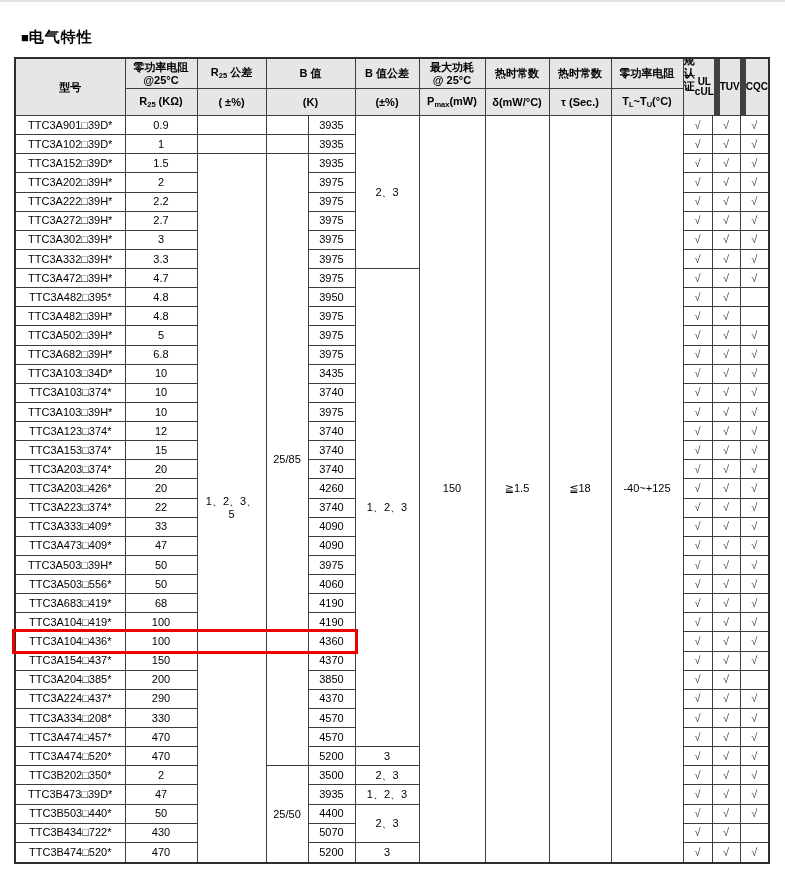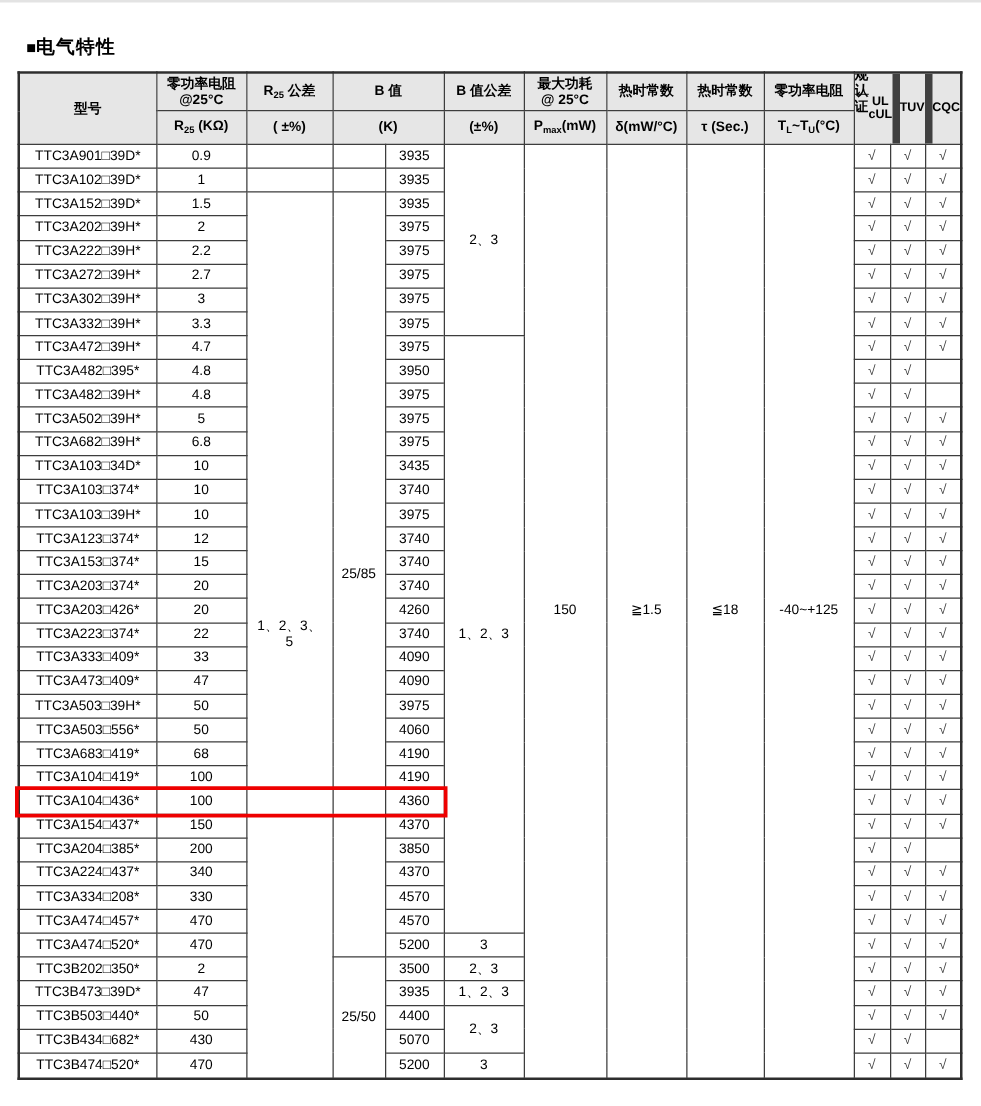--- a/index.html
+++ b/index.html
@@ -336,21 +336,21 @@
         <tr>
           <td class="model-cell">TTC3A204□385*</td>
           <td class="num">200</td>
           <td class="num bval-cell">3850</td>
           <td class="check"><span>√</span></td>
           <td class="check"><span>√</span></td>
           <td class="check"></td>
         </tr>
         <tr>
           <td class="model-cell">TTC3A224□437*</td>
-          <td class="num">340</td>
+          <td class="num">290</td>
           <td class="num bval-cell">4370</td>
           <td class="check"><span>√</span></td>
           <td class="check"><span>√</span></td>
           <td class="check"><span>√</span></td>
         </tr>
         <tr>
           <td class="model-cell">TTC3A334□208*</td>
           <td class="num">330</td>
           <td class="num bval-cell">4570</td>
           <td class="check"><span>√</span></td>
@@ -396,21 +396,21 @@
         <tr>
           <td class="model-cell">TTC3B503□440*</td>
           <td class="num">50</td>
           <td class="num bval-cell">4400</td>
           <td class="btol-cell" rowspan="2">2、3</td>
           <td class="check"><span>√</span></td>
           <td class="check"><span>√</span></td>
           <td class="check"><span>√</span></td>
         </tr>
         <tr>
-          <td class="model-cell">TTC3B434□682*</td>
+          <td class="model-cell">TTC3B434□722*</td>
           <td class="num">430</td>
           <td class="num bval-cell">5070</td>
           <td class="check"><span>√</span></td>
           <td class="check"><span>√</span></td>
           <td class="check"></td>
         </tr>
         <tr>
           <td class="model-cell">TTC3B474□520*</td>
           <td class="num">470</td>
           <td class="num bval-cell">5200</td>

